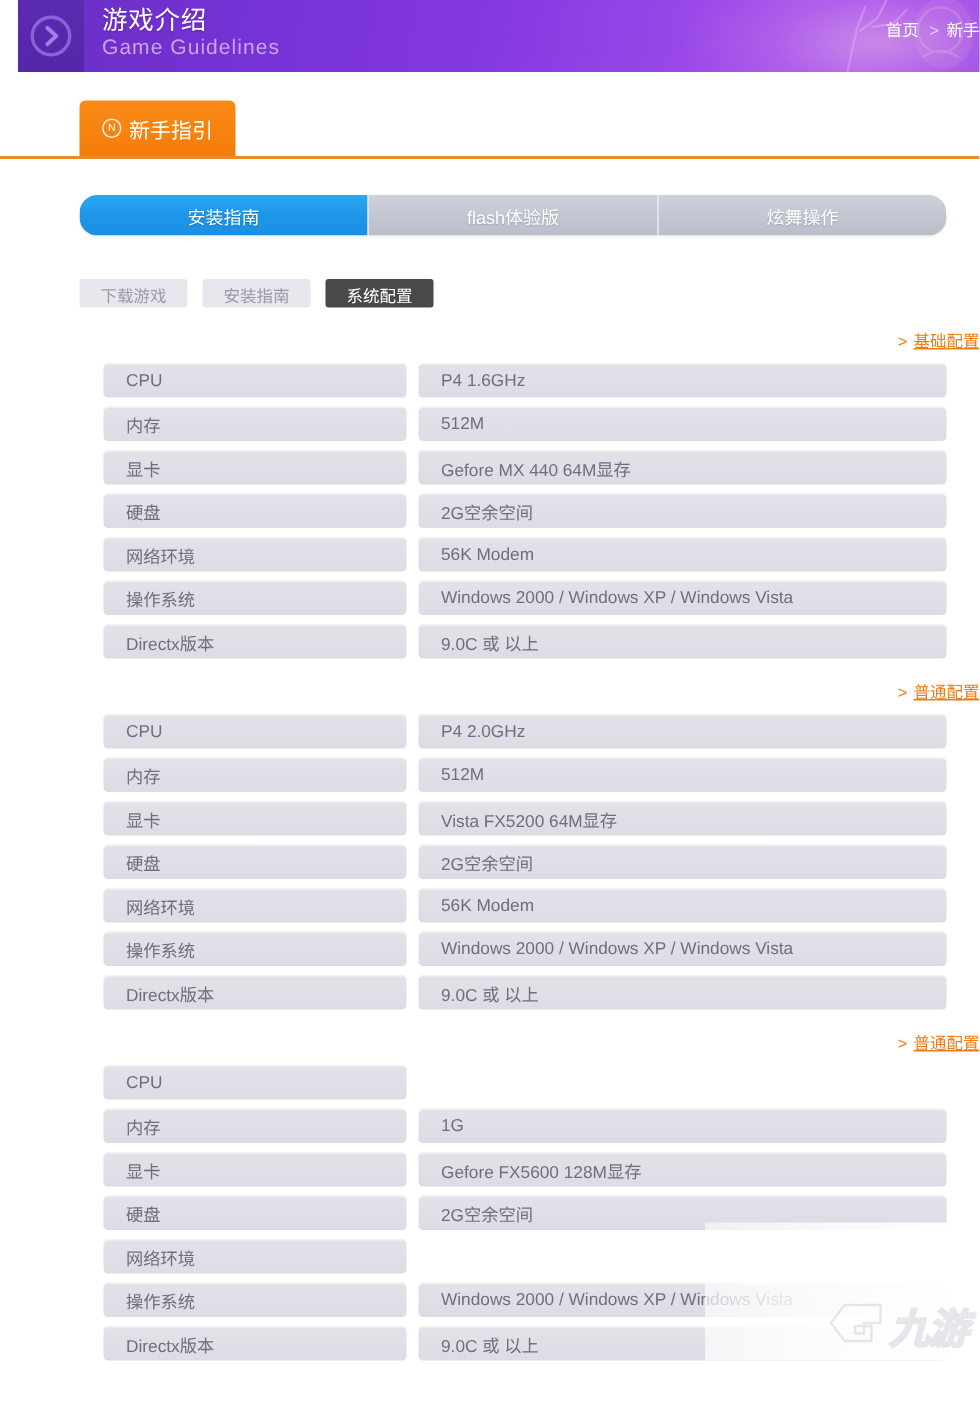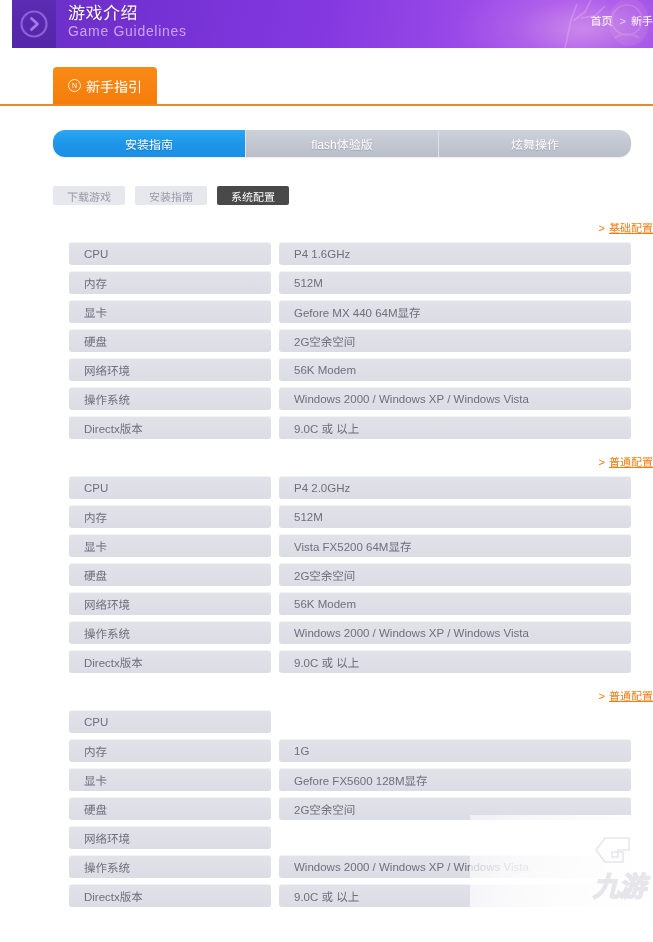--- a/index.html
+++ b/index.html
@@ -234,24 +234,23 @@
     right: 0; bottom: 0;
     width: 183px; height: 92px;
     background: linear-gradient(120deg, rgba(255,255,255,.55) 0%, rgba(255,255,255,.80) 30%, rgba(255,255,255,.94) 62%, #ffffff 100%);
     pointer-events: none;
     overflow: hidden;
   }
   .watermark-logo {
     position: absolute;
     right: 8px; bottom: 5px;
     display: flex;
-    align-items: flex-start;
+    align-items: flex-end;
     gap: 2px;
     opacity: .62;
-    flex-direction: column;
   }
   .watermark-logo svg { display: block; }
   .watermark-text {
     font-family: "DejaVu Serif", "Liberation Serif", serif;
     font-size: 27px;
     line-height: 30px;
     font-weight: bold;
     font-style: italic;
     color: transparent;
     -webkit-text-stroke: 1.4px #d7d7e0;

